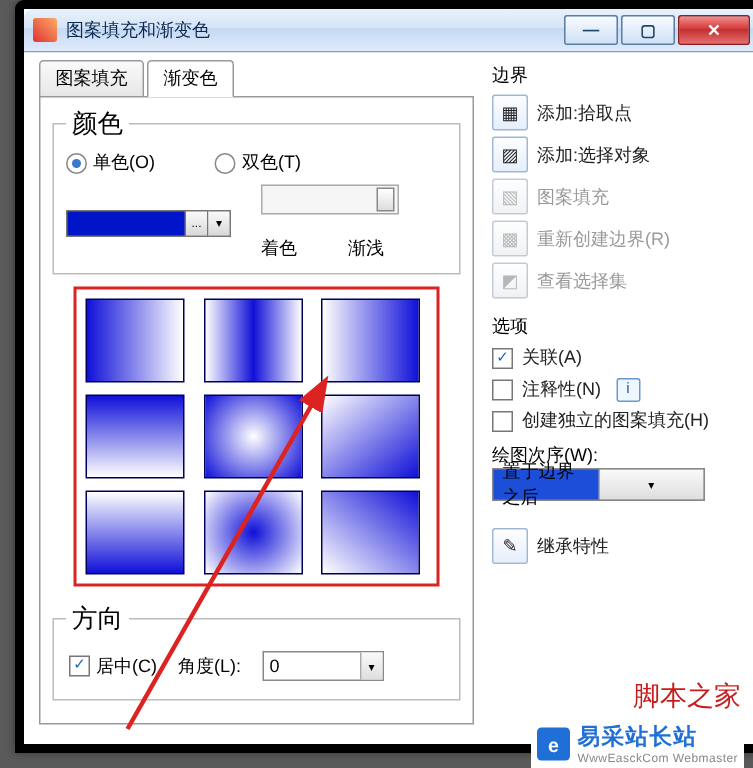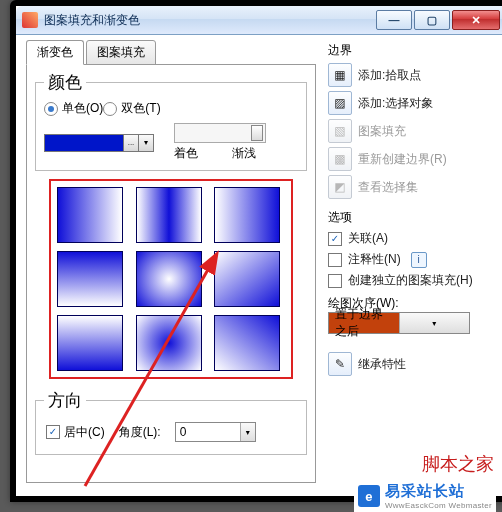--- a/index.html
+++ b/index.html
@@ -12,31 +12,31 @@
   .wbtn.close{width:46px;background:linear-gradient(#f28e8e,#d43b3b 45%,#c02e2e 46%,#e56e6e);color:#fff;border-color:#8a1f1f}
   .body{position:absolute;top:34px;left:10px;right:10px;bottom:6px;display:flex}
   .left{width:290px}
   .right{flex:1;padding-left:12px}
   .tabs{display:flex;margin-bottom:-1px}
   .tab{padding:3px 10px;border:1px solid #999;background:linear-gradient(#fafafa,#e6e6e6);font-size:12px;border-radius:3px 3px 0 0;margin-right:2px}
   .tab.active{background:#fff;border-bottom:1px solid #fff;position:relative;z-index:2}
   .panel{border:1px solid #999;height:405px;background:#fff;padding:6px 8px;position:relative}
   fieldset{border:1px solid #bbb;margin:0 0 8px 0;padding:6px 8px 8px 8px}
   legend{font-size:17px;padding:0 4px}
-  .radios{display:flex;margin-bottom:6px}
+  .radios{display:flex;gap:40px;margin-bottom:6px}
   .radio{display:flex;align-items:center;gap:4px}
   .radiodot{width:12px;height:12px;border:1px solid #888;border-radius:50%;display:inline-flex;align-items:center;justify-content:center;background:#fff}
   .radiodot.on::after{content:"";width:6px;height:6px;border-radius:50%;background:#3a7acc}
   .colorrow{display:flex;align-items:center;gap:20px}
   .swatchbox{display:flex;align-items:center}
   .swatch{width:78px;height:16px;border:1px solid #777;background:#0015c9}
   .dd{width:14px;height:16px;border:1px solid #777;border-left:0;background:linear-gradient(#fafafa,#d8d8d8);display:flex;align-items:center;justify-content:center;font-size:8px}
   .slider{width:90px;height:18px;border:1px solid #aaa;background:#f6f6f6;position:relative}
   .slider .thumb{position:absolute;right:2px;top:1px;width:10px;height:14px;border:1px solid #888;background:linear-gradient(#fff,#dcdcdc)}
-  .slabels{display:flex;justify-content:space-between;margin-top:2px;padding-right:10px}
+  .slabels{display:flex;justify-content:space-between;margin-top:14px;padding-right:10px}
   .grid{border:2px solid #d22;padding:6px;display:grid;grid-template-columns:repeat(3,1fr);grid-gap:8px;width:228px;margin:2px auto}
   .cell{width:64px;height:54px;border:1px solid #00005a}
   .g1{background:linear-gradient(to right,#1010d8,#fff)}
   .g2{background:linear-gradient(to right,#fff,#1010d8,#fff)}
   .g3{background:linear-gradient(to right,#fff,#1010d8)}
   .g4{background:linear-gradient(to bottom,#1010d8,#fff)}
   .g5{background:radial-gradient(circle,#fff,#1010d8)}
   .g6{background:linear-gradient(to bottom right,#fff,#1010d8)}
   .g7{background:linear-gradient(to bottom,#fff,#1010d8)}
   .g8{background:radial-gradient(circle,#1010d8,#fff)}
@@ -46,21 +46,21 @@
   .chk{width:12px;height:12px;border:1px solid #777;background:#fff;display:inline-flex;align-items:center;justify-content:center;font-size:10px;color:#1a62b8;line-height:1}
   .chk.on::after{content:"✓"}
   .spin{display:inline-flex;align-items:center;border:1px solid #888;height:18px;background:#fff}
   .spin input{border:0;width:56px;height:16px;font-size:12px;padding:0 4px;outline:none}
   .spin .arr{width:14px;display:flex;align-items:center;justify-content:center;font-size:8px;border-left:1px solid #aaa;height:100%;background:linear-gradient(#fafafa,#dedede)}
   .sect{font-size:12px;margin:2px 0 4px 0}
   .rrow{display:flex;align-items:center;gap:6px;margin:4px 0;color:#222}
   .ibtn{width:22px;height:22px;border:1px solid #9fb7d4;background:linear-gradient(#fdfeff,#e5eefb);display:flex;align-items:center;justify-content:center;border-radius:2px;font-size:12px}
   .dim{color:#9a9a9a}
   .ibtn.dim{filter:grayscale(.6);opacity:.7}
-  .select{display:flex;width:140px;height:20px;border:1px solid #888;background:#c2410c;align-items:center}
+  .select{display:flex;width:140px;height:20px;border:1px solid #888;background:#1d4ed8;align-items:center}
   .select span{flex:1;padding:0 6px}
   .select .arr{width:18px;height:100%;display:flex;align-items:center;justify-content:center;border-left:1px solid #aaa;background:linear-gradient(#fafafa,#dedede);font-size:8px}
   .help{width:14px;height:14px;border:1px solid #6a98c8;border-radius:2px;display:inline-flex;align-items:center;justify-content:center;font-size:10px;color:#2a5a9a;background:#eef6ff;margin-left:4px}
   .arrow{position:absolute;left:48px;bottom:-6px;width:220px;height:240px;pointer-events:none}
   .wm{position:absolute;right:8px;bottom:2px;font-size:18px;font-family:KaiTi,STKaiti,serif;color:#c71d1d;text-shadow:1px 1px 0 #fff}
   .logo{position:absolute;right:6px;bottom:0;display:flex;align-items:center;gap:5px;background:#fff;padding:2px 4px}
   .logo .sq{width:22px;height:22px;background:#1f6fd6;color:#fff;display:flex;align-items:center;justify-content:center;font-weight:bold;font-size:13px;border-radius:3px}
   .logo .t1{color:#1f6fd6;font-size:15px;font-weight:bold;letter-spacing:1px}
   .logo .t2{font-size:8px;color:#888;letter-spacing:.3px}
 </style>
@@ -74,22 +74,22 @@
     <div class="wbtns">
       <div class="wbtn">—</div>
       <div class="wbtn">▢</div>
       <div class="wbtn close">✕</div>
     </div>
   </div>
 
   <div class="body">
     <div class="left">
       <div class="tabs">
+        <div class="tab">图案填充</div>
         <div class="tab active">渐变色</div>
-        <div class="tab">图案填充</div>
       </div>
       <div class="panel">
         <fieldset>
           <legend>颜色</legend>
           <div class="radios">
             <label class="radio">
               <span class="radiodot on"></span>
               <span>单色(O)</span>
             </label>
             <label class="radio">

